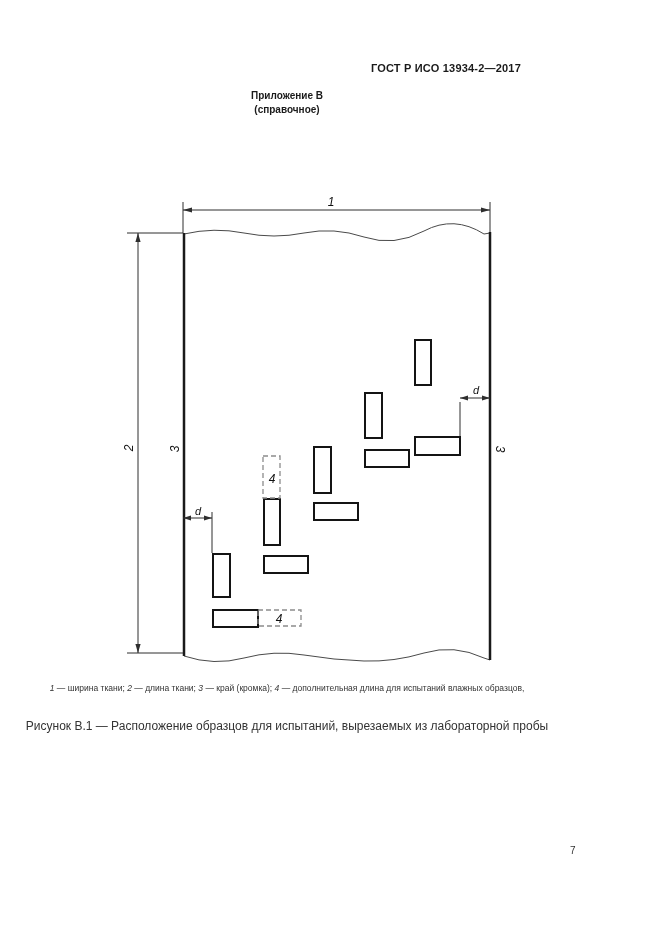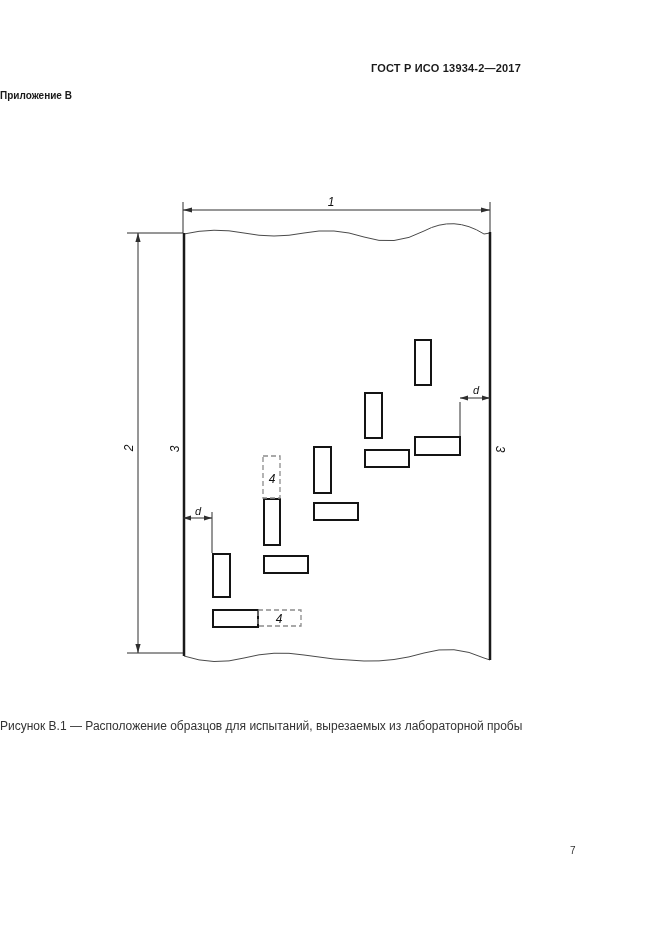--- a/index.html
+++ b/index.html
@@ -5,21 +5,21 @@
   html,body{margin:0;padding:0;background:#ffffff;}
   .page{
     position:relative;
     width:602px;height:936px;
     background:#ffffff;
     font-family:"Liberation Sans",sans-serif;
     color:#1a1a1a;
     overflow:hidden;
   }
   .abs{position:absolute;}
-  .centered{left:0;right:28px;}
+  .centered{left:0;right:28px;text-align:center;}
   .doc-header{top:62px;right:81px;font-size:11px;font-weight:bold;letter-spacing:.2px;}
   .appendix{top:89px;font-size:10px;font-weight:bold;line-height:14px;}
   .section-title{top:151px;font-size:11.5px;font-weight:bold;}
   .legend{top:681px;font-size:8.5px;line-height:14px;color:#333;}
   .fig-title{top:719px;font-size:12px;color:#333;}
   .page-number{top:845px;left:570px;font-size:10px;color:#333;}
   .diagram-svg{top:0;left:0;}
   .diagram-svg text{
     font-family:"Liberation Sans",sans-serif;
     font-style:italic;
@@ -28,20 +28,21 @@
 </style>
 </head>
 <body>
 
 <div class="page">
 
   <div class="abs doc-header">ГОСТ Р ИСО 13934-2—2017</div>
 
   <div class="abs centered appendix">
     <div>Приложение В</div>
+    <div>(справочное)</div>
   </div>
 
 
   <svg class="abs diagram-svg" width="661" height="700" viewBox="0 0 661 700" xmlns="http://www.w3.org/2000/svg">
       <path d="M184,234 Q214,227 244,233 T304,233 T364,237 T424,231 T484,234 L490,233" fill="none" stroke="#4a4a4a" stroke-width="1"></path>
       <path d="M184,656 Q214,666 244,658 T304,655 T364,661 T424,653 T484,658 L490,660" fill="none" stroke="#4a4a4a" stroke-width="1"></path>
       <line x1="184" y1="233" x2="184" y2="656" stroke="#1a1a1a" stroke-width="2.5"></line>
       <line x1="490" y1="232" x2="490" y2="660" stroke="#1a1a1a" stroke-width="2.5"></line>
       <line x1="183" y1="202" x2="183" y2="233" stroke="#2e2e2e" stroke-width="1"></line>
       <line x1="490" y1="202" x2="490" y2="232" stroke="#2e2e2e" stroke-width="1"></line>
@@ -77,19 +78,20 @@
       <text x="133" y="448" font-size="12" text-anchor="middle" transform="rotate(-90 133 448)">2</text>
       <text x="179" y="449" font-size="12" text-anchor="middle" transform="rotate(-90 179 449)">3</text>
       <text x="496" y="449" font-size="12" text-anchor="middle" transform="rotate(90 496 449)">3</text>
       <text x="198" y="515" font-size="11" text-anchor="middle">d</text>
       <text x="476" y="394" font-size="11" text-anchor="middle">d</text>
       <text x="272" y="483" font-size="12" text-anchor="middle">4</text>
       <text x="279" y="623" font-size="12" text-anchor="middle">4</text>
     </svg>
 
   <div class="abs centered legend">
+    <div><span style="font-style: italic;">1</span><span> — ширина ткани; </span><span style="font-style: italic;">2</span><span> — длина ткани; </span><span style="font-style: italic;">3</span><span> — край (кромка); </span><span style="font-style: italic;">4</span><span> — дополнительная длина для испытаний влажных образцов,</span></div>
   </div>
 
   <div class="abs centered fig-title">Рисунок В.1 — Расположение образцов для испытаний, вырезаемых из лабораторной пробы</div>
 
   <div class="abs page-number">7</div>
 
 </div>
 
 </body></html>

